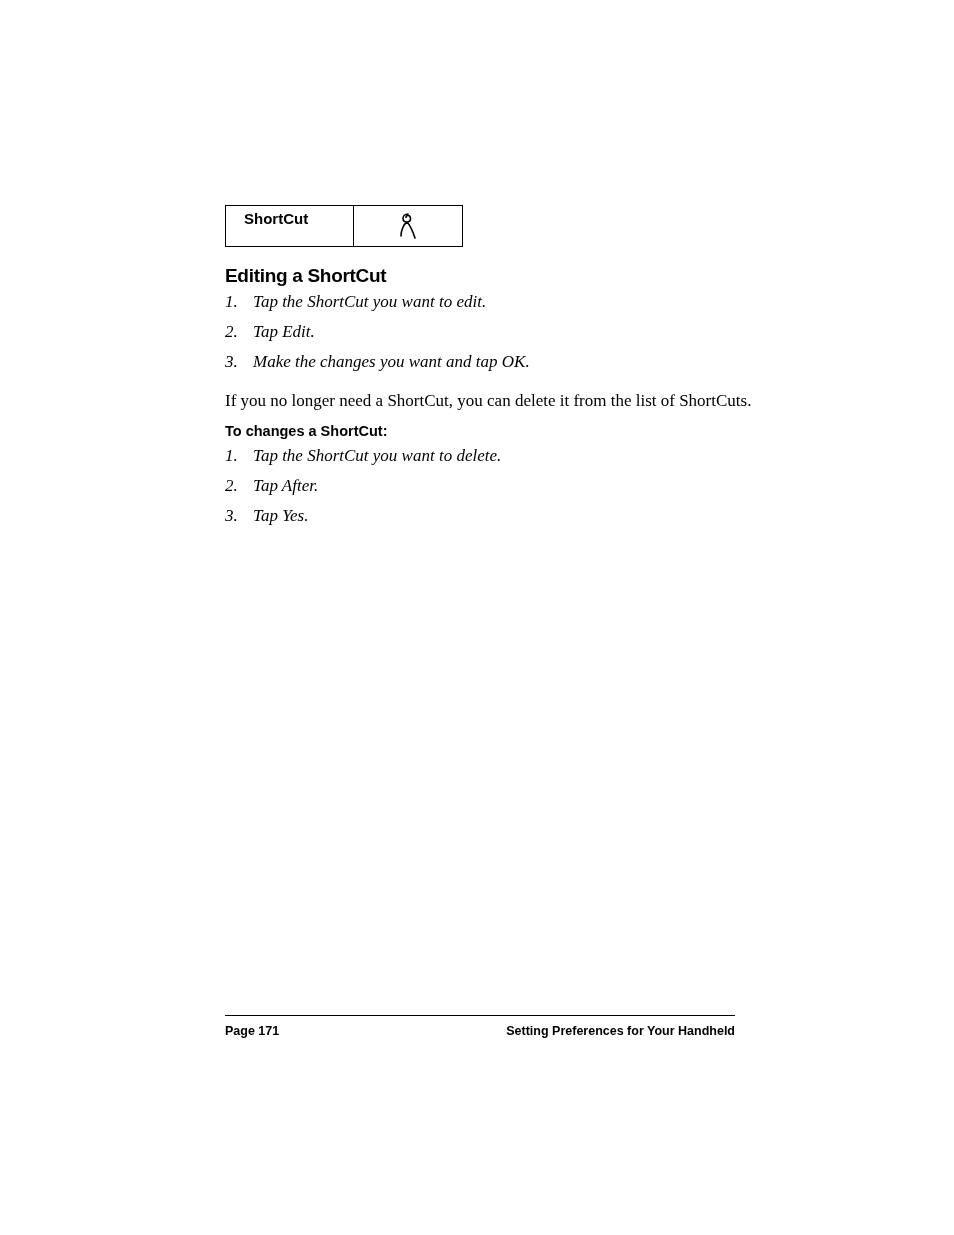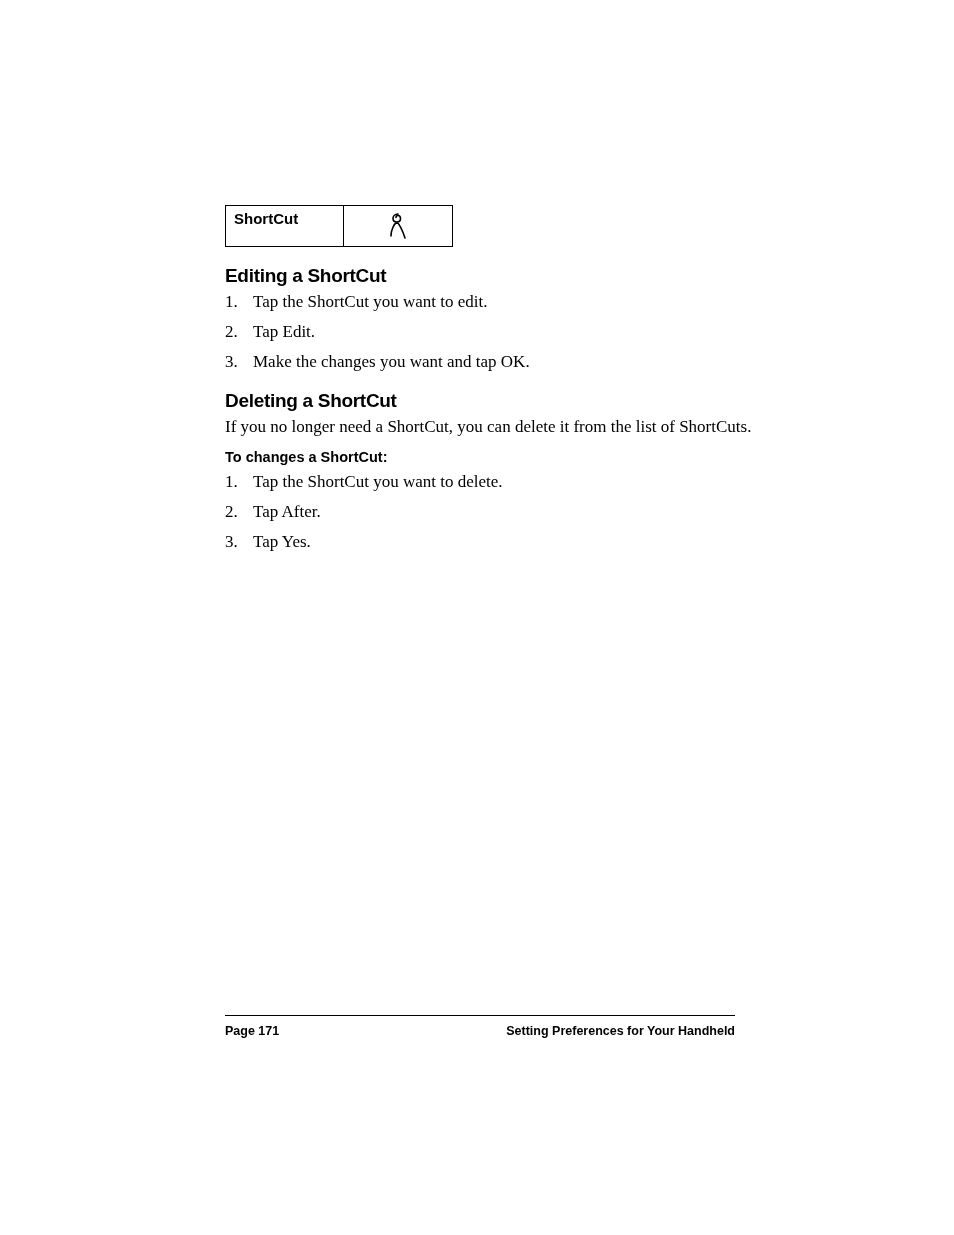--- a/index.html
+++ b/index.html
@@ -26,20 +26,21 @@
       height: 42px;
       margin-bottom: 12px;
     }
     .shortcut-label-cell {
       padding: 4px 20px 4px 8px;
       border-right: 1.5px solid #000;
       width: 118px;
       font-family: Arial, Helvetica, sans-serif;
       font-weight: bold;
       font-size: 15px;
+      margin-left: 10px;
     }
     .shortcut-icon-cell {
       width: 108px;
       display: flex;
       align-items: center;
       justify-content: center;
     }
     .shortcut-icon-cell svg {
       width: 20px;
       height: 28px;
@@ -69,20 +70,21 @@
       counter-reset: item;
       margin-bottom: 16px;
     }
     ol li {
       counter-increment: item;
       font-size: 17px;
       line-height: 1.35;
       padding-left: 28px;
       position: relative;
       margin-bottom: 7px;
+      font-style: italic;
     }
     ol li::before {
       content: counter(item) ".";
       position: absolute;
       left: 0;
     }
     .section2 {
       margin-top: 8px;
     }
     .footer {
@@ -118,21 +120,20 @@
   </div>
 
   <h2>Editing a ShortCut</h2>
   <ol>
     <li>Tap the ShortCut you want to edit.</li>
     <li>Tap Edit.</li>
     <li>Make the changes you want and tap OK.</li>
   </ol>
 
   <div class="section2">
-    <h2>Deleting a ShortCut</h2>
     <p class="body-text">If you no longer need a ShortCut, you can delete it from the list of ShortCuts.</p>
     <div class="proc-heading">To changes a ShortCut:</div>
     <ol>
       <li>Tap the ShortCut you want to delete.</li>
       <li>Tap After.</li>
       <li>Tap Yes.</li>
     </ol>
   </div>
 
 </div>

